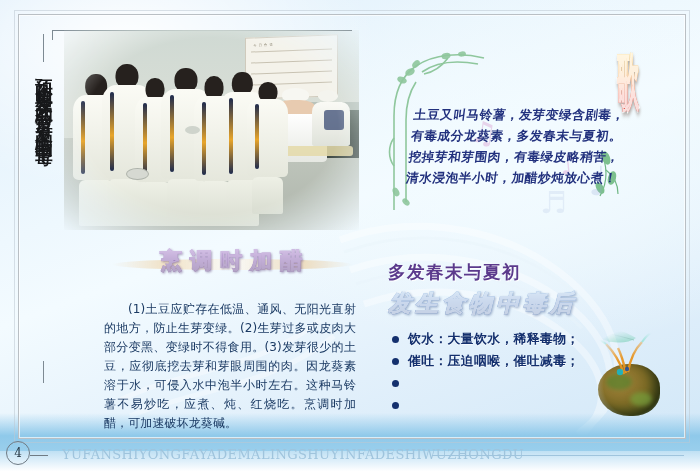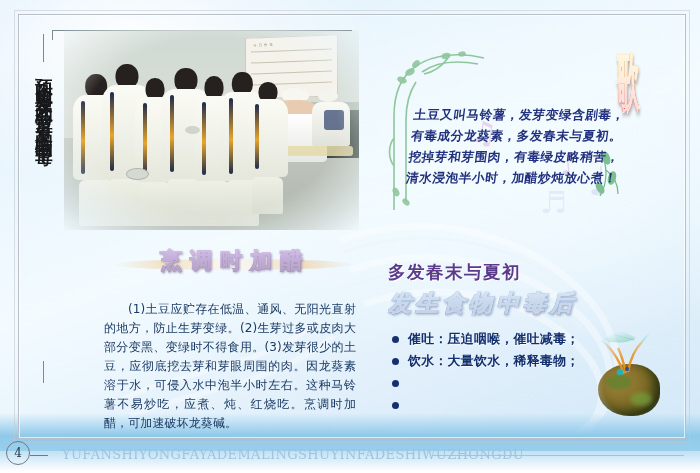--- a/index.html
+++ b/index.html
@@ -345,25 +345,25 @@
   </div>
 
   <div class="prev-body">(1)土豆应贮存在低温、通风、无阳光直射的地方，防止生芽变绿。(2)生芽过多或皮肉大部分变黑、变绿时不得食用。(3)发芽很少的土豆，应彻底挖去芽和芽眼周围的肉。因龙葵素溶于水，可侵入水中泡半小时左右。这种马铃薯不易炒吃，应煮、炖、红烧吃。烹调时加醋，可加速破坏龙葵碱。</div>
 
   <div class="fs-head">多发春末与夏初</div>
   <div class="fs-sub">发生食物中毒后</div>
 
   <div class="bullets" id="bullets">
       <div class="bullet">
         <span class="dot"></span>
-        <span class="txt">催吐：压迫咽喉，催吐减毒；</span>
+        <span class="txt">饮水：大量饮水，稀释毒物；</span>
       </div>
       <div class="bullet">
         <span class="dot"></span>
-        <span class="txt">饮水：大量饮水，稀释毒物；</span>
+        <span class="txt">催吐：压迫咽喉，催吐减毒；</span>
       </div>
       <div class="bullet">
         <span class="dot"></span>
       </div>
       <div class="bullet">
         <span class="dot"></span>
       </div>
     </div>
 
   <div class="potato">

